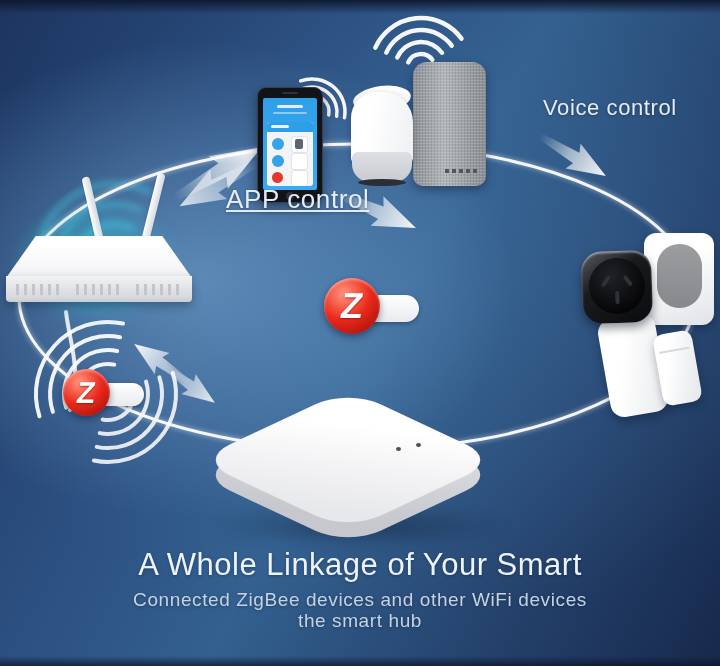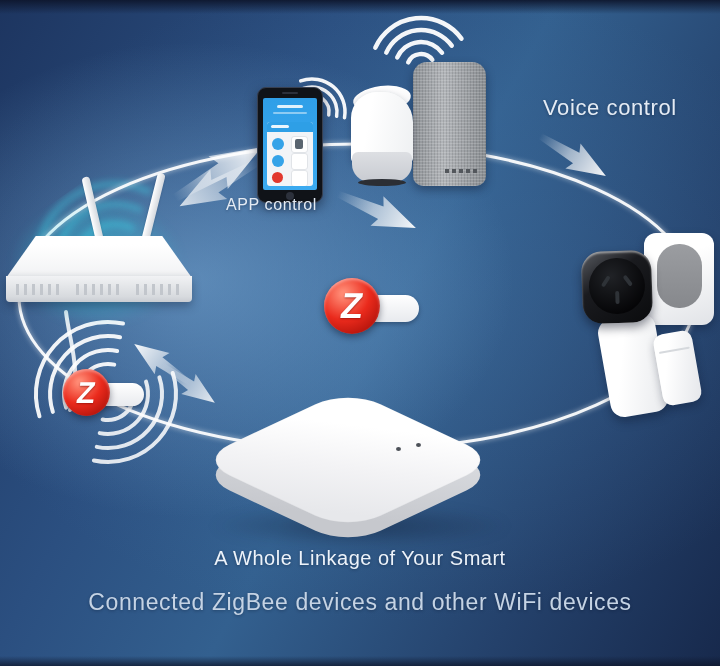--- a/index.html
+++ b/index.html
@@ -13,26 +13,26 @@
       radial-gradient(ellipse 620px 430px at 55% 45%, rgba(72,122,172,.38), rgba(72,122,172,0) 75%),
       linear-gradient(118deg,#1d3560 0%, #2b4f80 32%, #33608f 52%, #24416b 78%, #17294c 100%);
   }
   .abs{position:absolute;}
   svg.layer{position:absolute;inset:0;z-index:1;}
 
   
   .lbl{position:absolute;color:#eef3fa;font-weight:300;letter-spacing:.6px;z-index:6;
        text-shadow:0 1px 3px rgba(10,20,40,.35);}
   .lbl-wifirouter{left:6px;top:126px;font-size:40px;}
-  .lbl-app{left:226px;top:196px;font-size:16px;color:#e4ebf4;}
+  .lbl-app{left:226px;top:184px;font-size:26px;color:#e4ebf4;text-decoration:underline;}
   .lbl-voice{left:503px;top:95px;font-size:22px;color:#e4ebf4;margin-left:40px;}
   .lbl-gateway{left:498px;top:451px;width:176px;text-align:center;font-size:37px;line-height:1.04;color:#e7eef8;}
   .lbl-gateway span{display:block;}
-  .footer-title{left:0;right:0;top:547px;text-align:center;font-size:20px;color:#edf3fa;font-weight:300;letter-spacing:.5px;}
-  .footer-sub{left:0;right:0;top:590px;text-align:center;font-size:23px;color:#c5d3e4;font-weight:300;line-height:1.1;}
+  .footer-title{left:0;right:0;top:547px;text-align:center;font-size:31px;color:#edf3fa;font-weight:300;letter-spacing:.5px;}
+  .footer-sub{left:0;right:0;top:590px;text-align:center;font-size:19px;color:#c5d3e4;font-weight:300;line-height:1.1;}
   .footer-sub span{display:block;}
 
   
   .router{left:2px;top:168px;width:210px;height:150px;z-index:2;}
   .router .glow{position:absolute;left:-20px;top:10px;width:230px;height:170px;border-radius:50%;
     background:radial-gradient(closest-side, rgba(45,215,232,.5), rgba(45,215,232,.18) 55%, rgba(45,215,232,0) 75%);
     filter:blur(4px);}
   .antenna{position:absolute;width:8px;background:linear-gradient(90deg,#ffffff,#d4d8dd);border-radius:4px;
     box-shadow:0 1px 2px rgba(20,35,60,.3);}
   .ant-l{left:88px;top:8px;height:78px;transform:rotate(-13deg);}
@@ -292,15 +292,16 @@
         <span>Z</span>
       </div>
   </div>
 
   <div class="lbl lbl-app">APP control</div>
   <div class="lbl lbl-voice">Voice control</div>
 
   <div class="lbl footer-title">A Whole Linkage of Your Smart</div>
   <div class="lbl footer-sub">
     <span>Connected ZigBee devices and other WiFi devices</span>
+    <span>the smart hub</span>
   </div>
 
 </div>
 
 </body></html>

